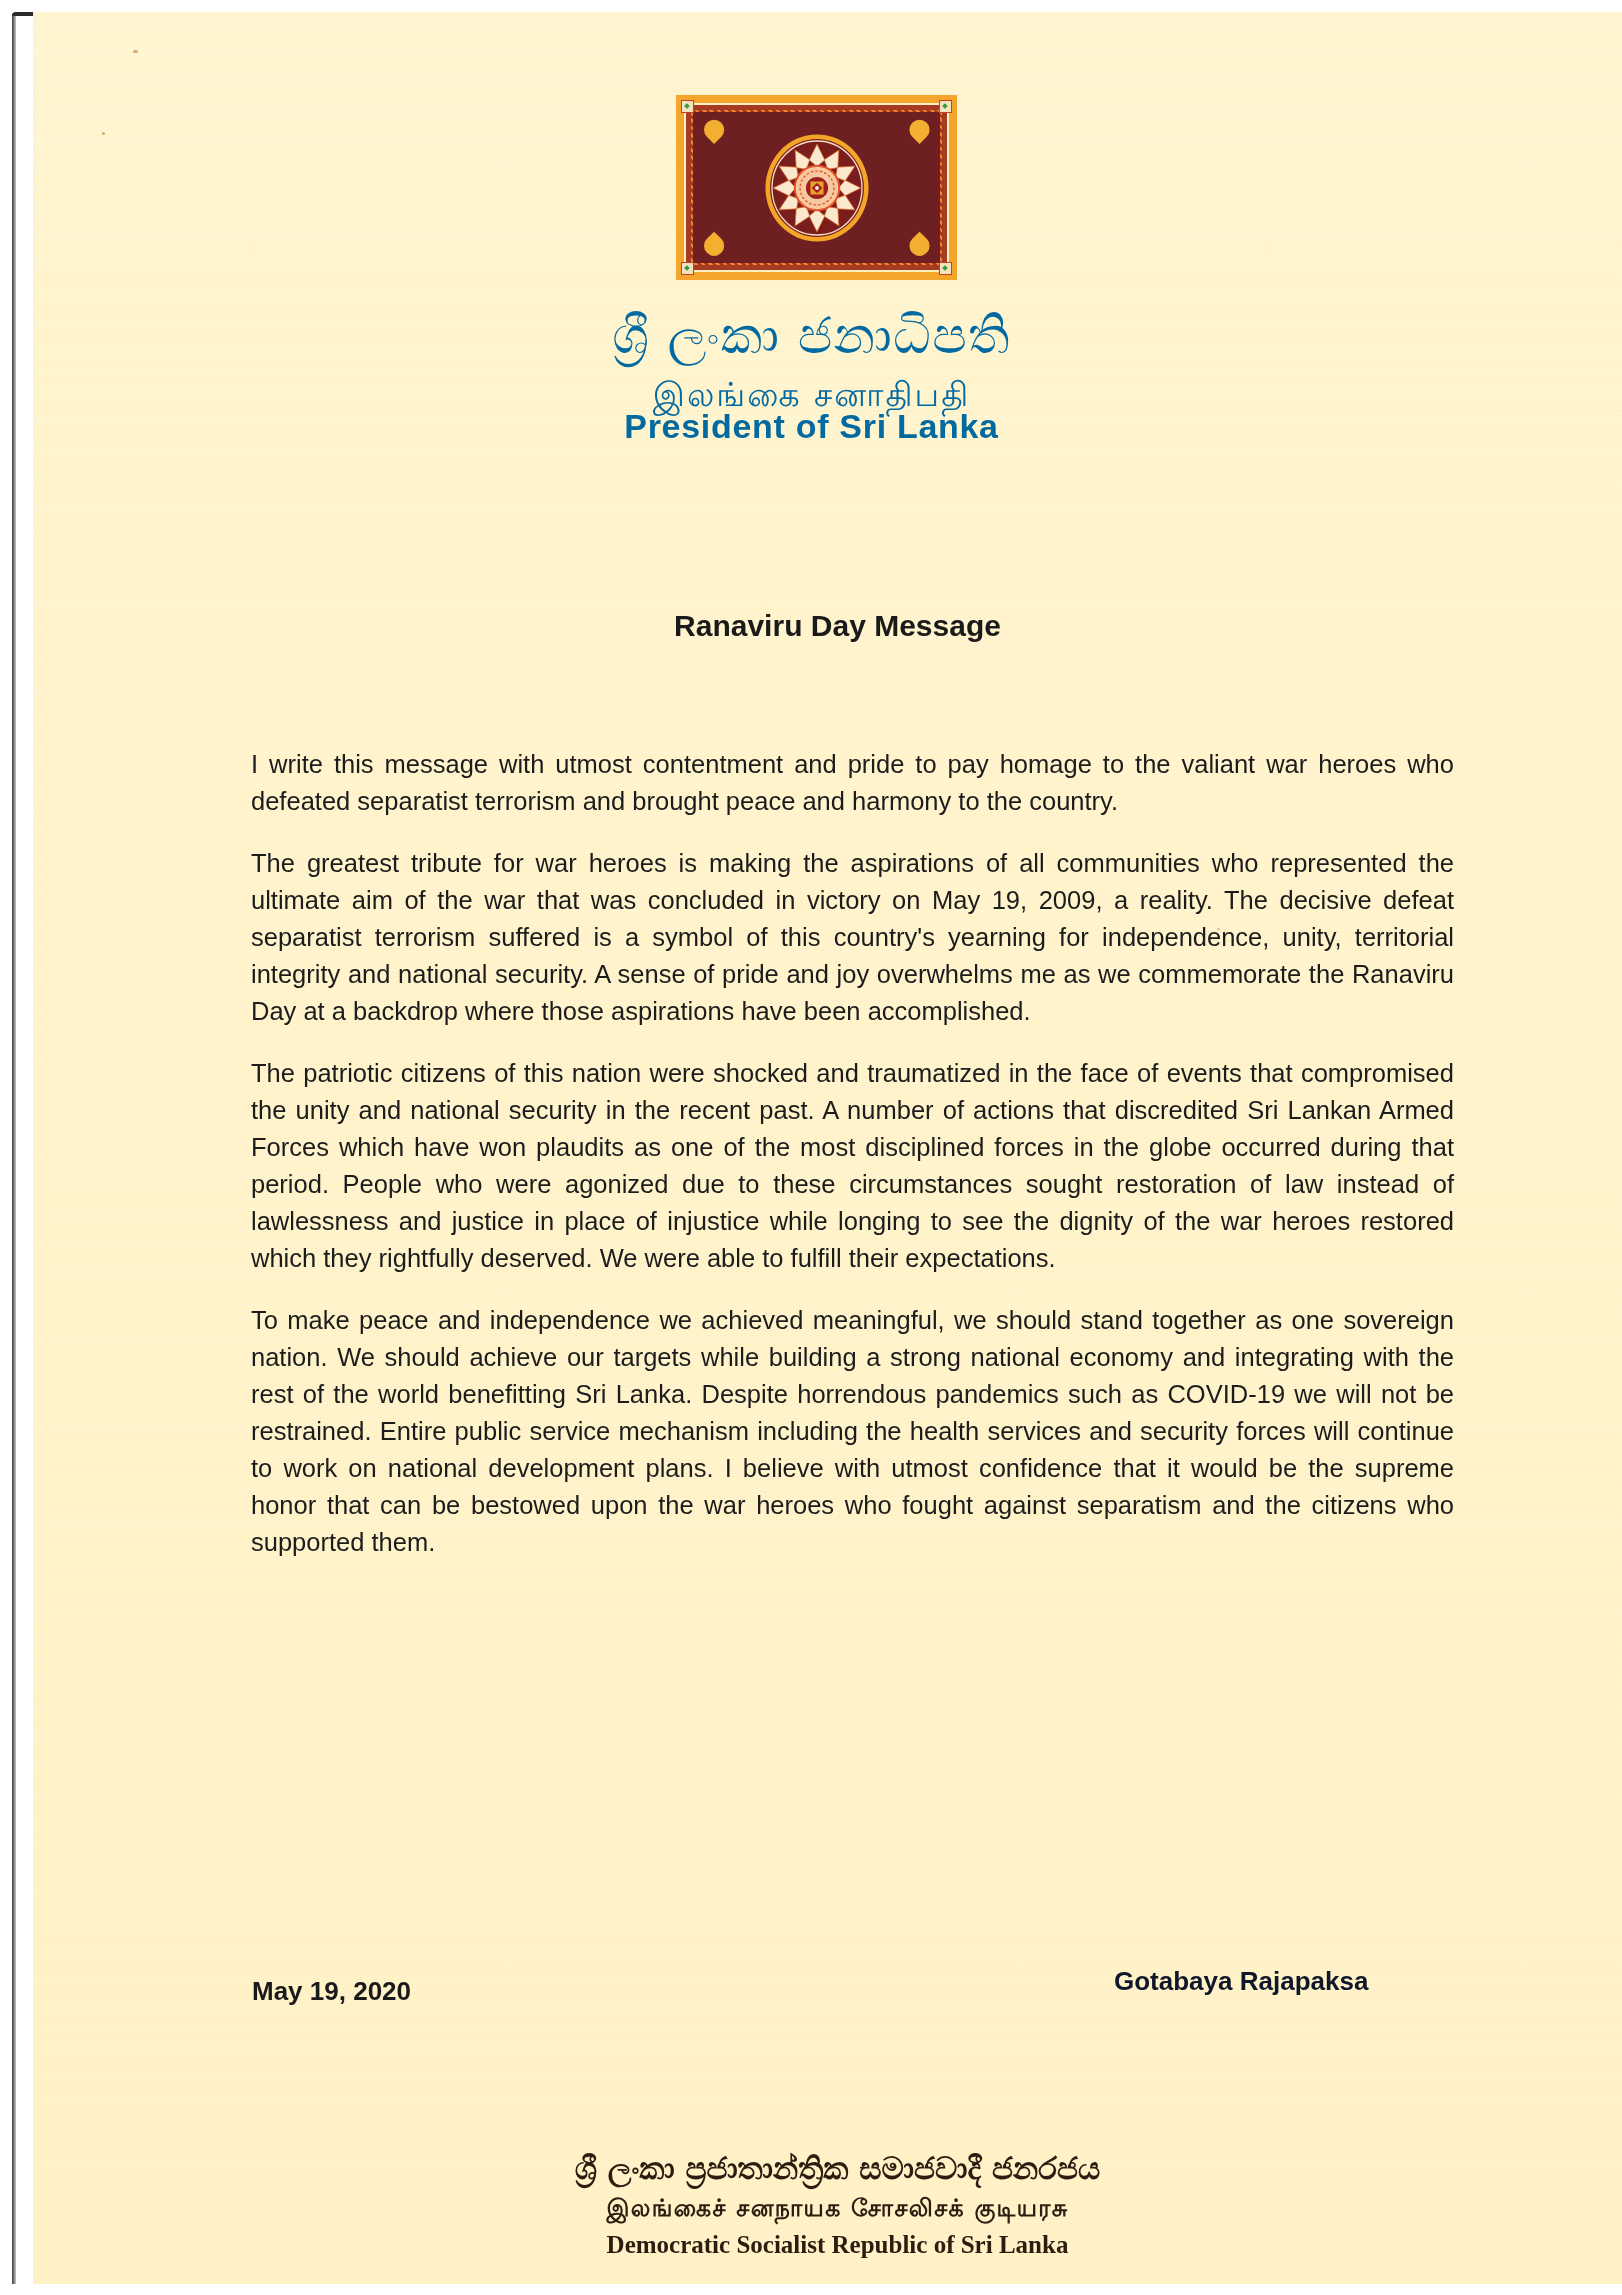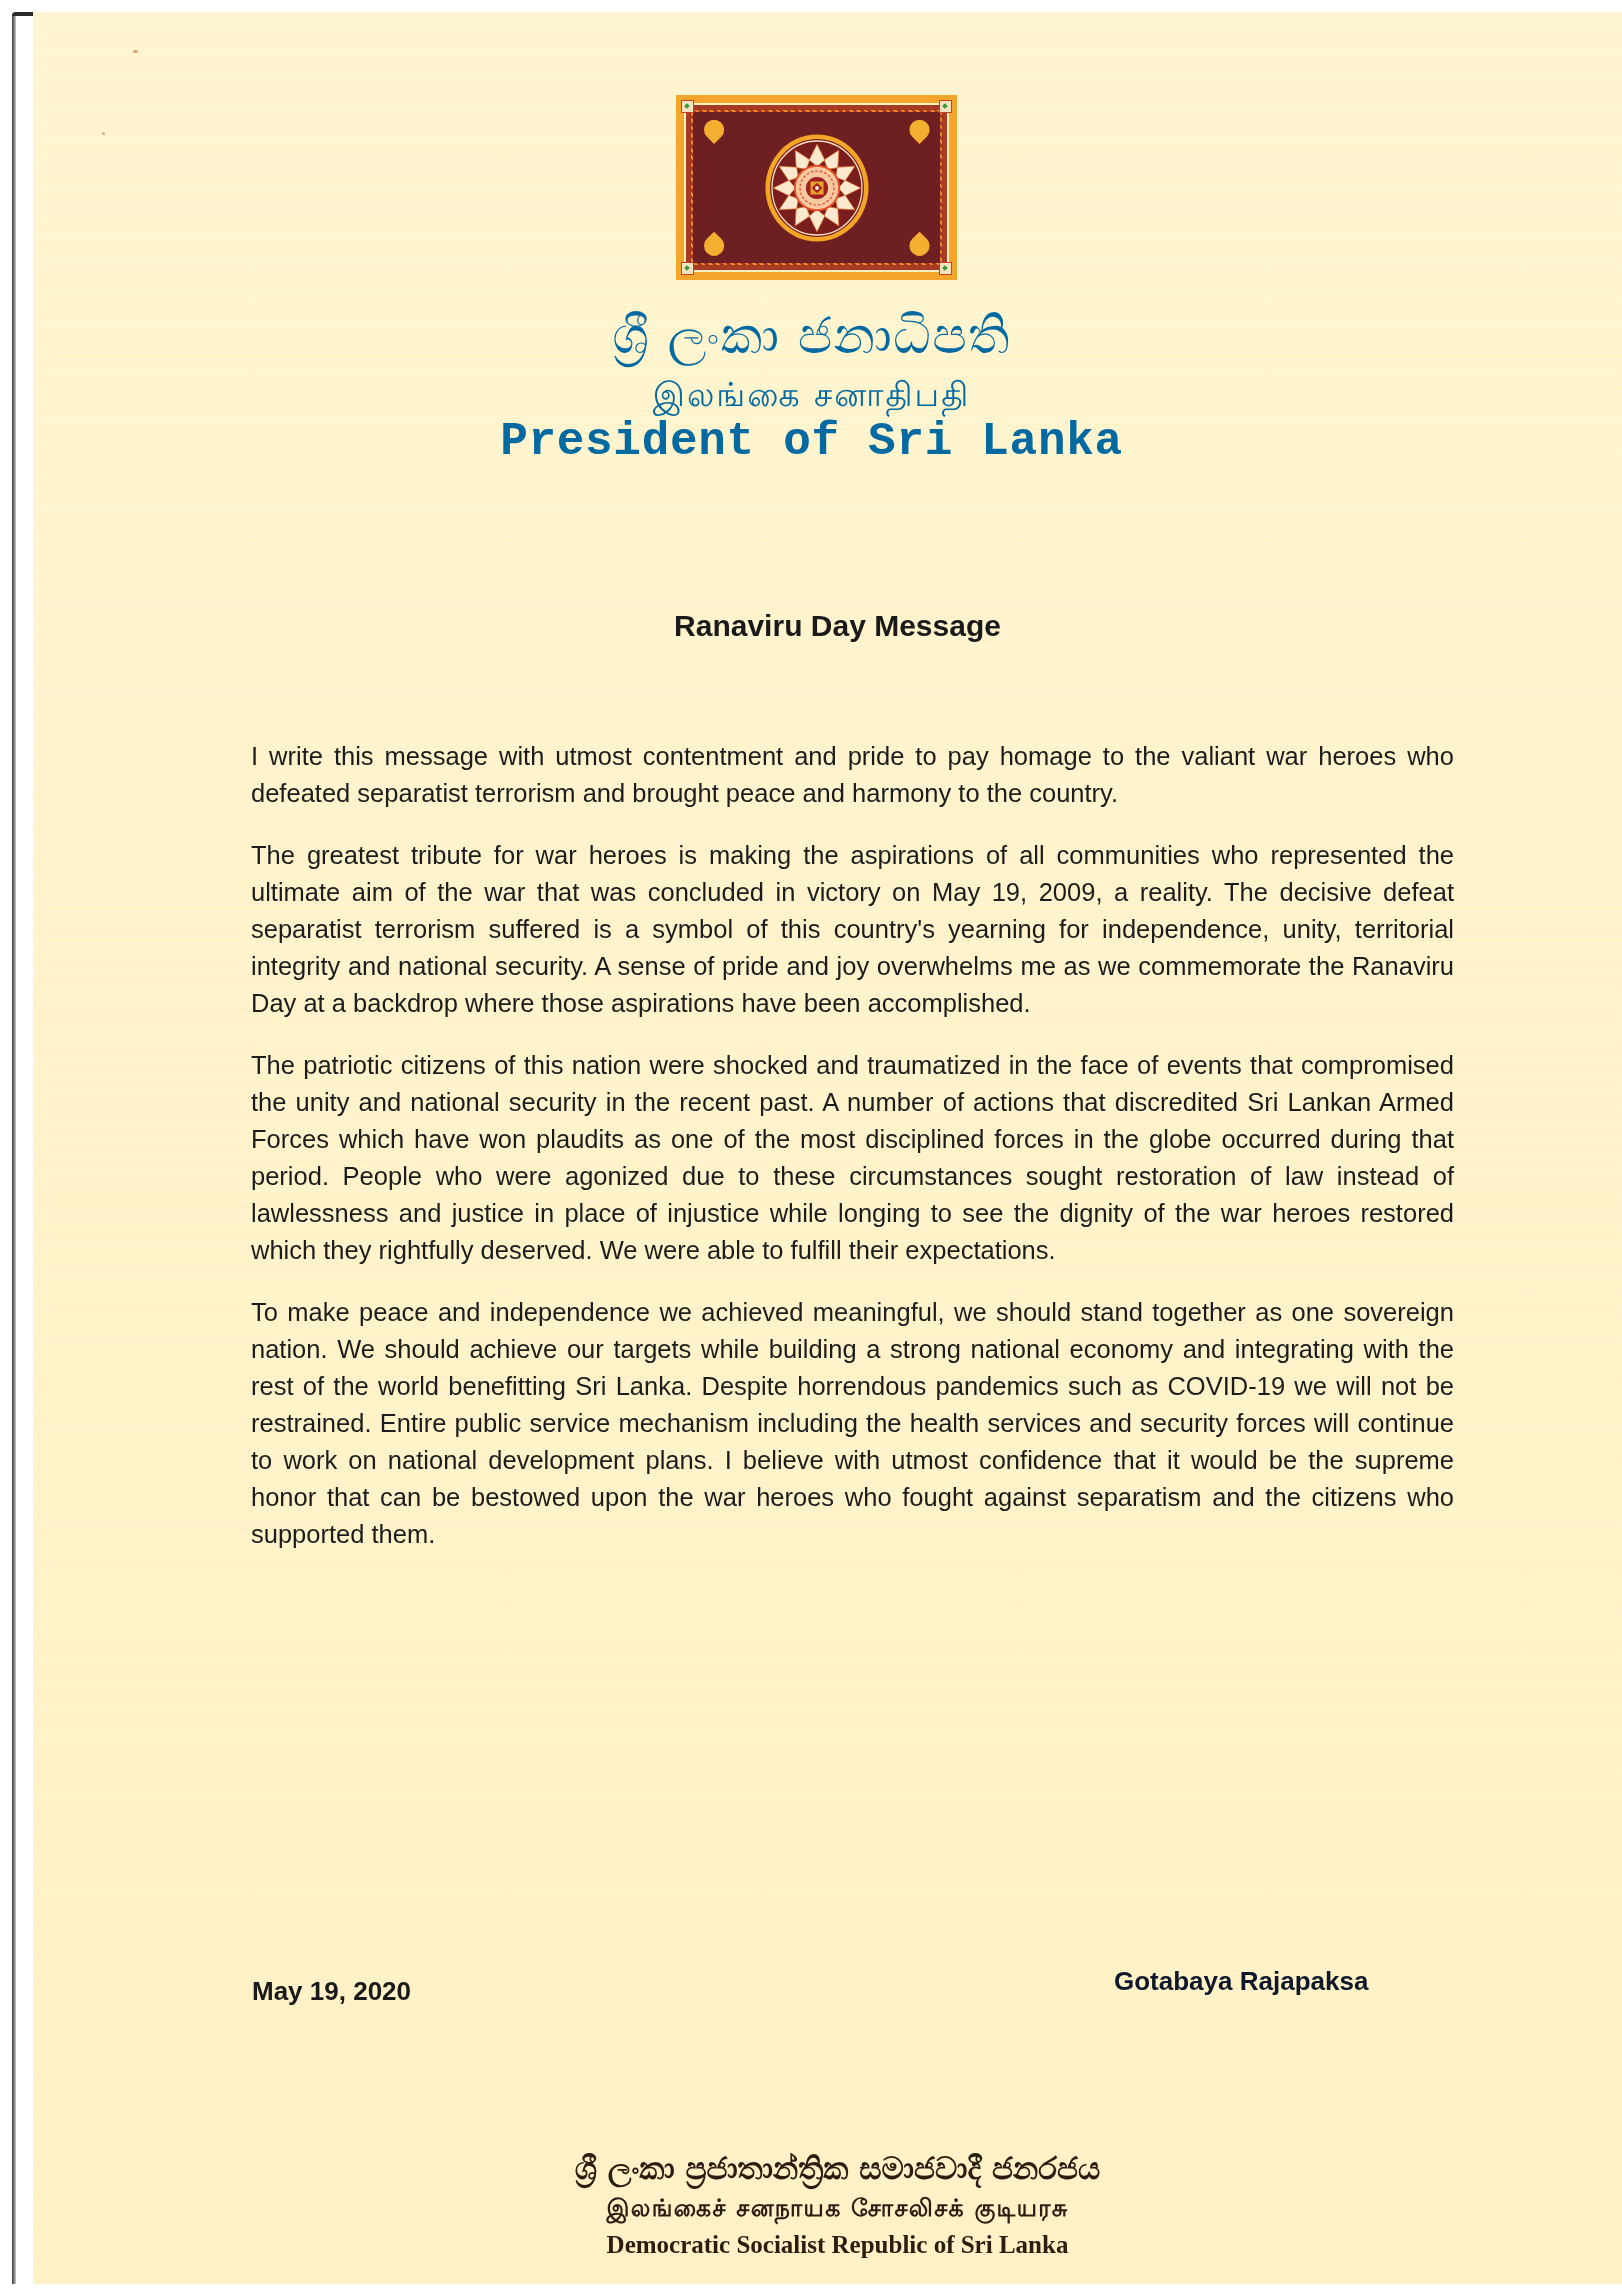--- a/index.html
+++ b/index.html
@@ -54,35 +54,35 @@
   }
   .bo-leaf {
     position: absolute; width: 19.6px; height: 19.6px; background: #f3b030;
     border-radius: 50% 50% 50% 0;
   }
   .emblem-svg { position: absolute; left: 50%; top: 50%; transform: translate(-50%,-50%); }
 
   .header-text { position: absolute; left: 0; width: 1623px; text-align: center; color: #0369a1; }
   .sinhala-title { top: 306px; font-size: 51px; font-family: "DejaVu Serif", serif; letter-spacing: 1.3px; }
   .tamil-title { top: 366px; font-size: 33px; font-family: "DejaVu Serif", serif; letter-spacing: 2px; margin-top: 9px; }
-  .english-title { top: 416px; font-size: 46px; font-family: Liberation Mono, monospace; font-weight: bold; letter-spacing: 0.7px; }
+  .english-title { top: 407px; font-size: 34px; font-family: Liberation Sans, sans-serif; font-weight: bold; letter-spacing: 0.7px; }
 
   .doc-heading {
     position: absolute; left: 0; width: 1675px; top: 609px; text-align: center;
     font-size: 30px; font-weight: bold; color: #1a1a1a;
     font-family: "Liberation Sans", sans-serif;
   }
 
   .body-text {
     position: absolute; left: 251px; width: 1203px; top: 734px;
     font-size: 25.5px; line-height: 37px; color: #1c1c1c;
     font-family: "Liberation Sans", sans-serif;
     text-align: justify;
   }
-  .body-text p { margin: 4px 0 25px 0; }
+  .body-text p { margin: 12px 0 25px 0; }
   .body-text p.last { margin-left: 7.9px; }
 
   .sign-date {
     position: absolute; left: 252px; top: 1976px; font-size: 26px; font-weight: bold; color: #1a1a1a;
   }
   .sign-name {
     position: absolute; left: 1114px; top: 1966px; font-size: 26px; font-weight: bold; color: #0f172a;
   }
 
   .footer-text { position: absolute; left: 0; width: 1675px; text-align: center; color: #2b1d10; }

